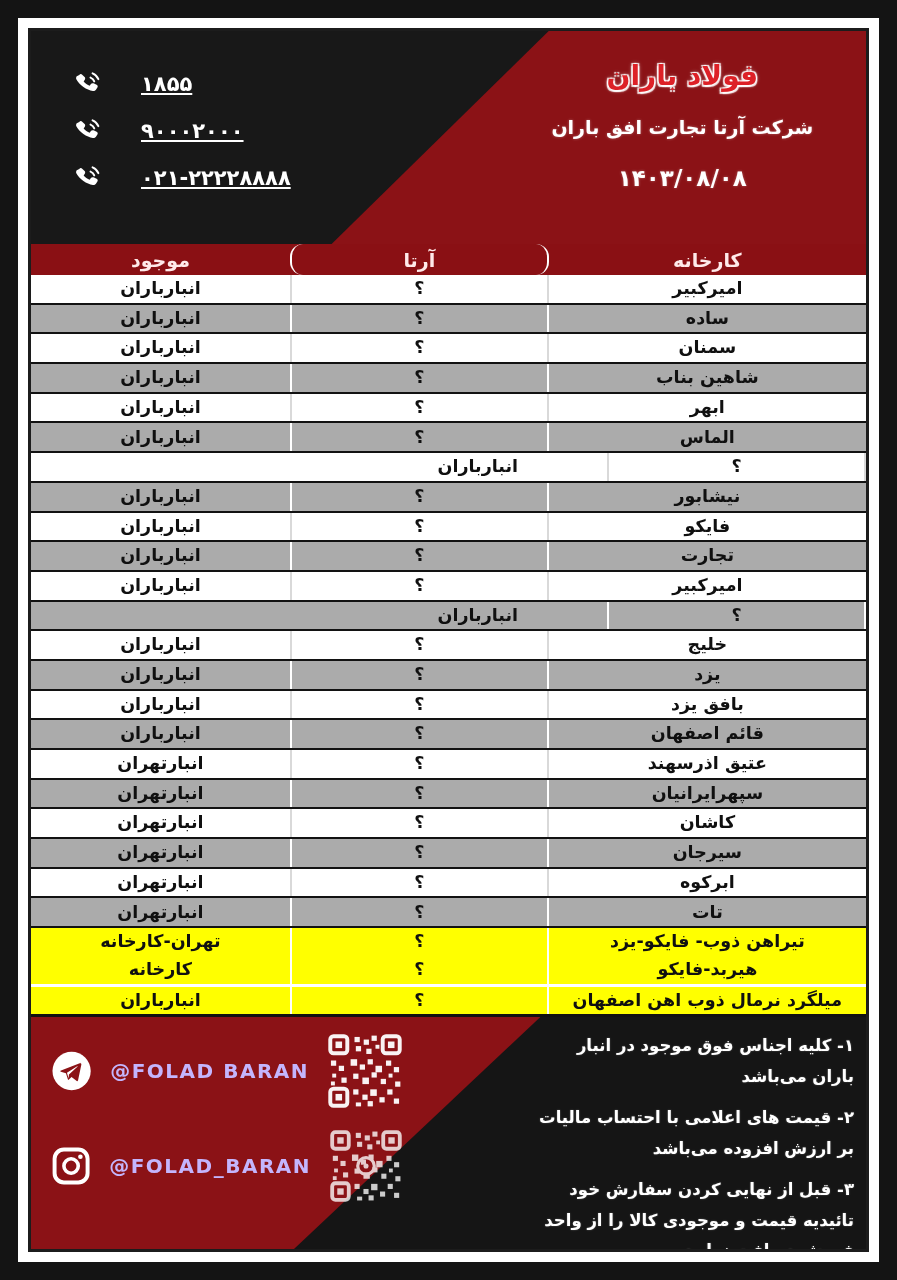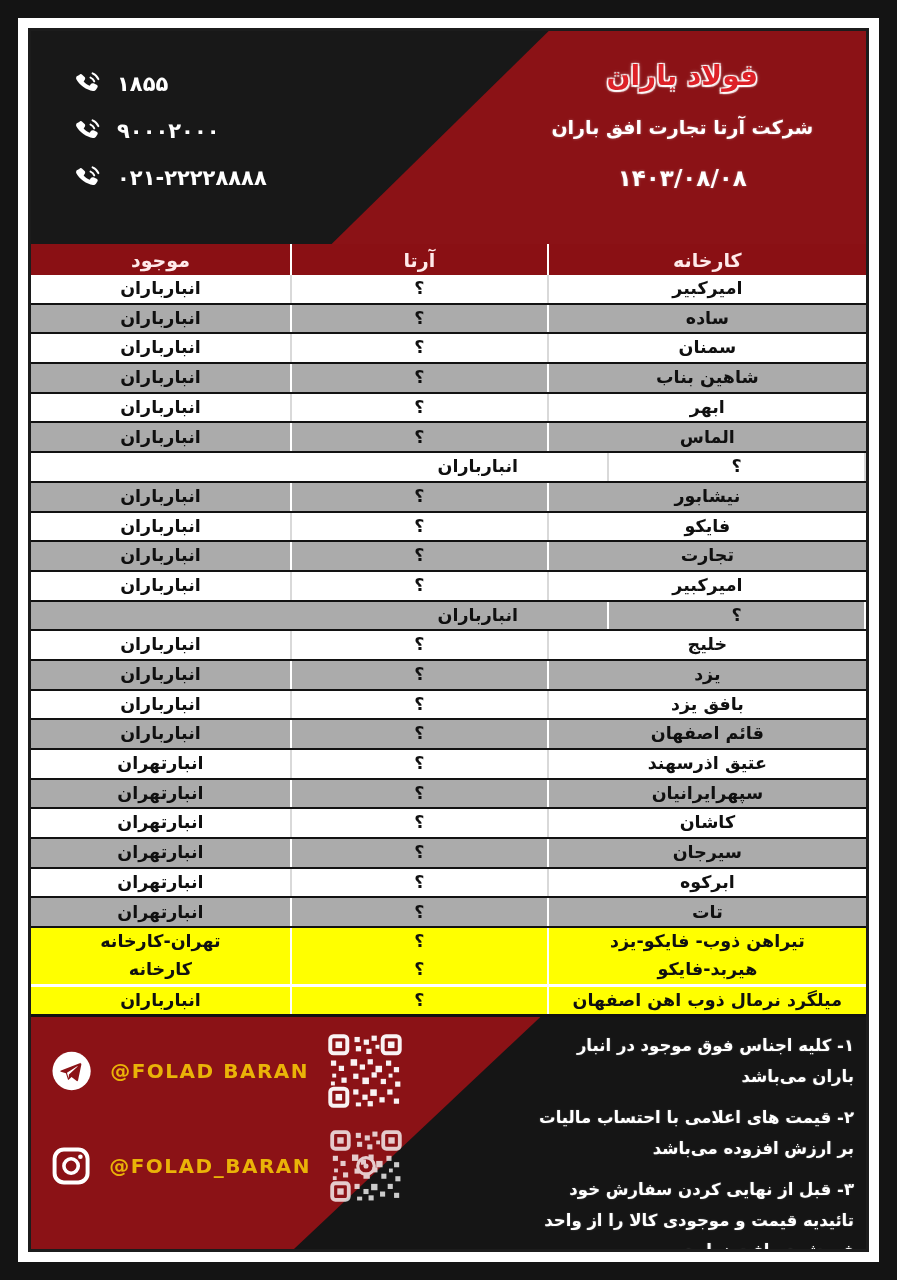--- a/index.html
+++ b/index.html
@@ -10,35 +10,35 @@
   
   .frame-outer{position:absolute;inset:0;border:18px solid #141414;box-sizing:border-box;pointer-events:none;}
   .frame-inner{position:absolute;inset:28px;border:3px solid #1c1c1c;box-sizing:border-box;pointer-events:none;}
   .content{position:absolute;inset:31px;display:flex;flex-direction:column;background:#fff;}
 
   
   .header{position:relative;height:213px;background:#181818;overflow:hidden;flex:0 0 auto;}
   .header-red{position:absolute;inset:0;background:#8b1216;
     clip-path:polygon(62% 0,100% 0,100% 100%,36% 100%);}
   .phones{position:absolute;top:38px;left:40px;display:flex;flex-direction:column;gap:17px;z-index:2;}
-  .phone-row{display:flex;align-items:center;gap:16px;direction:ltr;color:#fff;font-weight:bold;font-size:21px;letter-spacing:1px;}
+  .phone-row{display:flex;align-items:center;gap:40px;direction:ltr;color:#fff;font-weight:bold;font-size:21px;letter-spacing:1px;text-decoration:underline;}
   .phone-row svg{flex:0 0 auto;}
   .header-right{position:absolute;top:0;right:0;width:44%;text-align:center;color:#fff;z-index:2;}
   .brand-title{
     margin-top:28px;font-size:28px;font-weight:bold;color:#dd2127;
     text-shadow:-1.5px -1.5px 1px rgba(255,255,255,.9),1.5px -1.5px 1px rgba(255,255,255,.9),
                 -1.5px 1.5px 1px rgba(255,255,255,.9),1.5px 1.5px 1px rgba(255,255,255,.9),0 0 5px rgba(255,255,255,.6);
   }
   .brand-company{margin-top:24px;font-size:19px;font-weight:bold;text-shadow:0 0 3px rgba(255,255,255,.35);}
   .brand-date{margin-top:27px;font-size:23px;font-weight:bold;direction:ltr;text-shadow:0 0 3px rgba(255,255,255,.35);}
 
   
   .thead{flex:0 0 auto;height:31px;background:#8a1014;display:flex;direction:rtl;align-items:center;
     color:#ffeaea;font-weight:bold;font-size:19px;}
-  .thead .hc{display:flex;align-items:center;justify-content:center;height:100%;box-sizing:border-box;}
+  .thead .hc{display:flex;align-items:center;justify-content:center;height:100%;box-sizing:border-box;border-radius:13px;}
   .hc-factory{width:38%;}
   .hc-size{width:31%;border-right:2px solid #fff;border-left:2px solid #fff;}
   .hc-stock{width:31%;}
   .tbody{flex:1 1 auto;display:flex;flex-direction:column;direction:rtl;}
   .row{flex:1 1 auto;display:flex;direction:rtl;border-bottom:2px solid #121212;background:#fff;}
   .row .cell{display:flex;align-items:center;justify-content:center;box-sizing:border-box;
     font-weight:bold;color:#101010;font-size:17.5px;line-height:1;}
   .c-factory{width:38%;}
   .c-size{width:31%;border-right:2px solid #d9d9d9;border-left:2px solid #d9d9d9;font-size:16px;}
   .c-stock{width:31%;}
@@ -49,21 +49,21 @@
   .tbody .row:nth-child(23){border-bottom-width:0;}
   .tbody .row:nth-child(24){border-bottom:3px solid #fff;}
   .tbody .row:nth-child(25){border-bottom-width:0;}
 
   
   .footer{position:relative;flex:0 0 auto;height:232px;background:#8b1216;overflow:hidden;border-top:3px solid #111;}
   .footer-black{position:absolute;inset:0;background:#151515;
     clip-path:polygon(61% 0,100% 0,100% 100%,31.5% 100%);}
   .socials{position:absolute;top:16px;left:20px;width:352px;display:flex;flex-direction:column;gap:20px;z-index:2;}
   .social-row{display:flex;align-items:center;gap:18px;direction:ltr;}
-  .social-handle{color:#eab308;font-weight:bold;font-size:20px;letter-spacing:1.5px;white-space:nowrap;}
+  .social-handle{color:#c4b5fd;font-weight:bold;font-size:20px;letter-spacing:1.5px;white-space:nowrap;}
   .qr{margin-left:auto;flex:0 0 auto;}
   .notes{position:absolute;top:14px;right:12px;width:318px;z-index:2;direction:rtl;text-align:right;
     color:#ffffff;font-weight:bold;font-size:16.5px;line-height:1.85;}
   .note{margin-bottom:11px;text-shadow:0 0 2px rgba(255,255,255,.3);}
 </style>
 </head>
 <body>
 
 <svg width="0" height="0" style="position:absolute">
   <defs>

